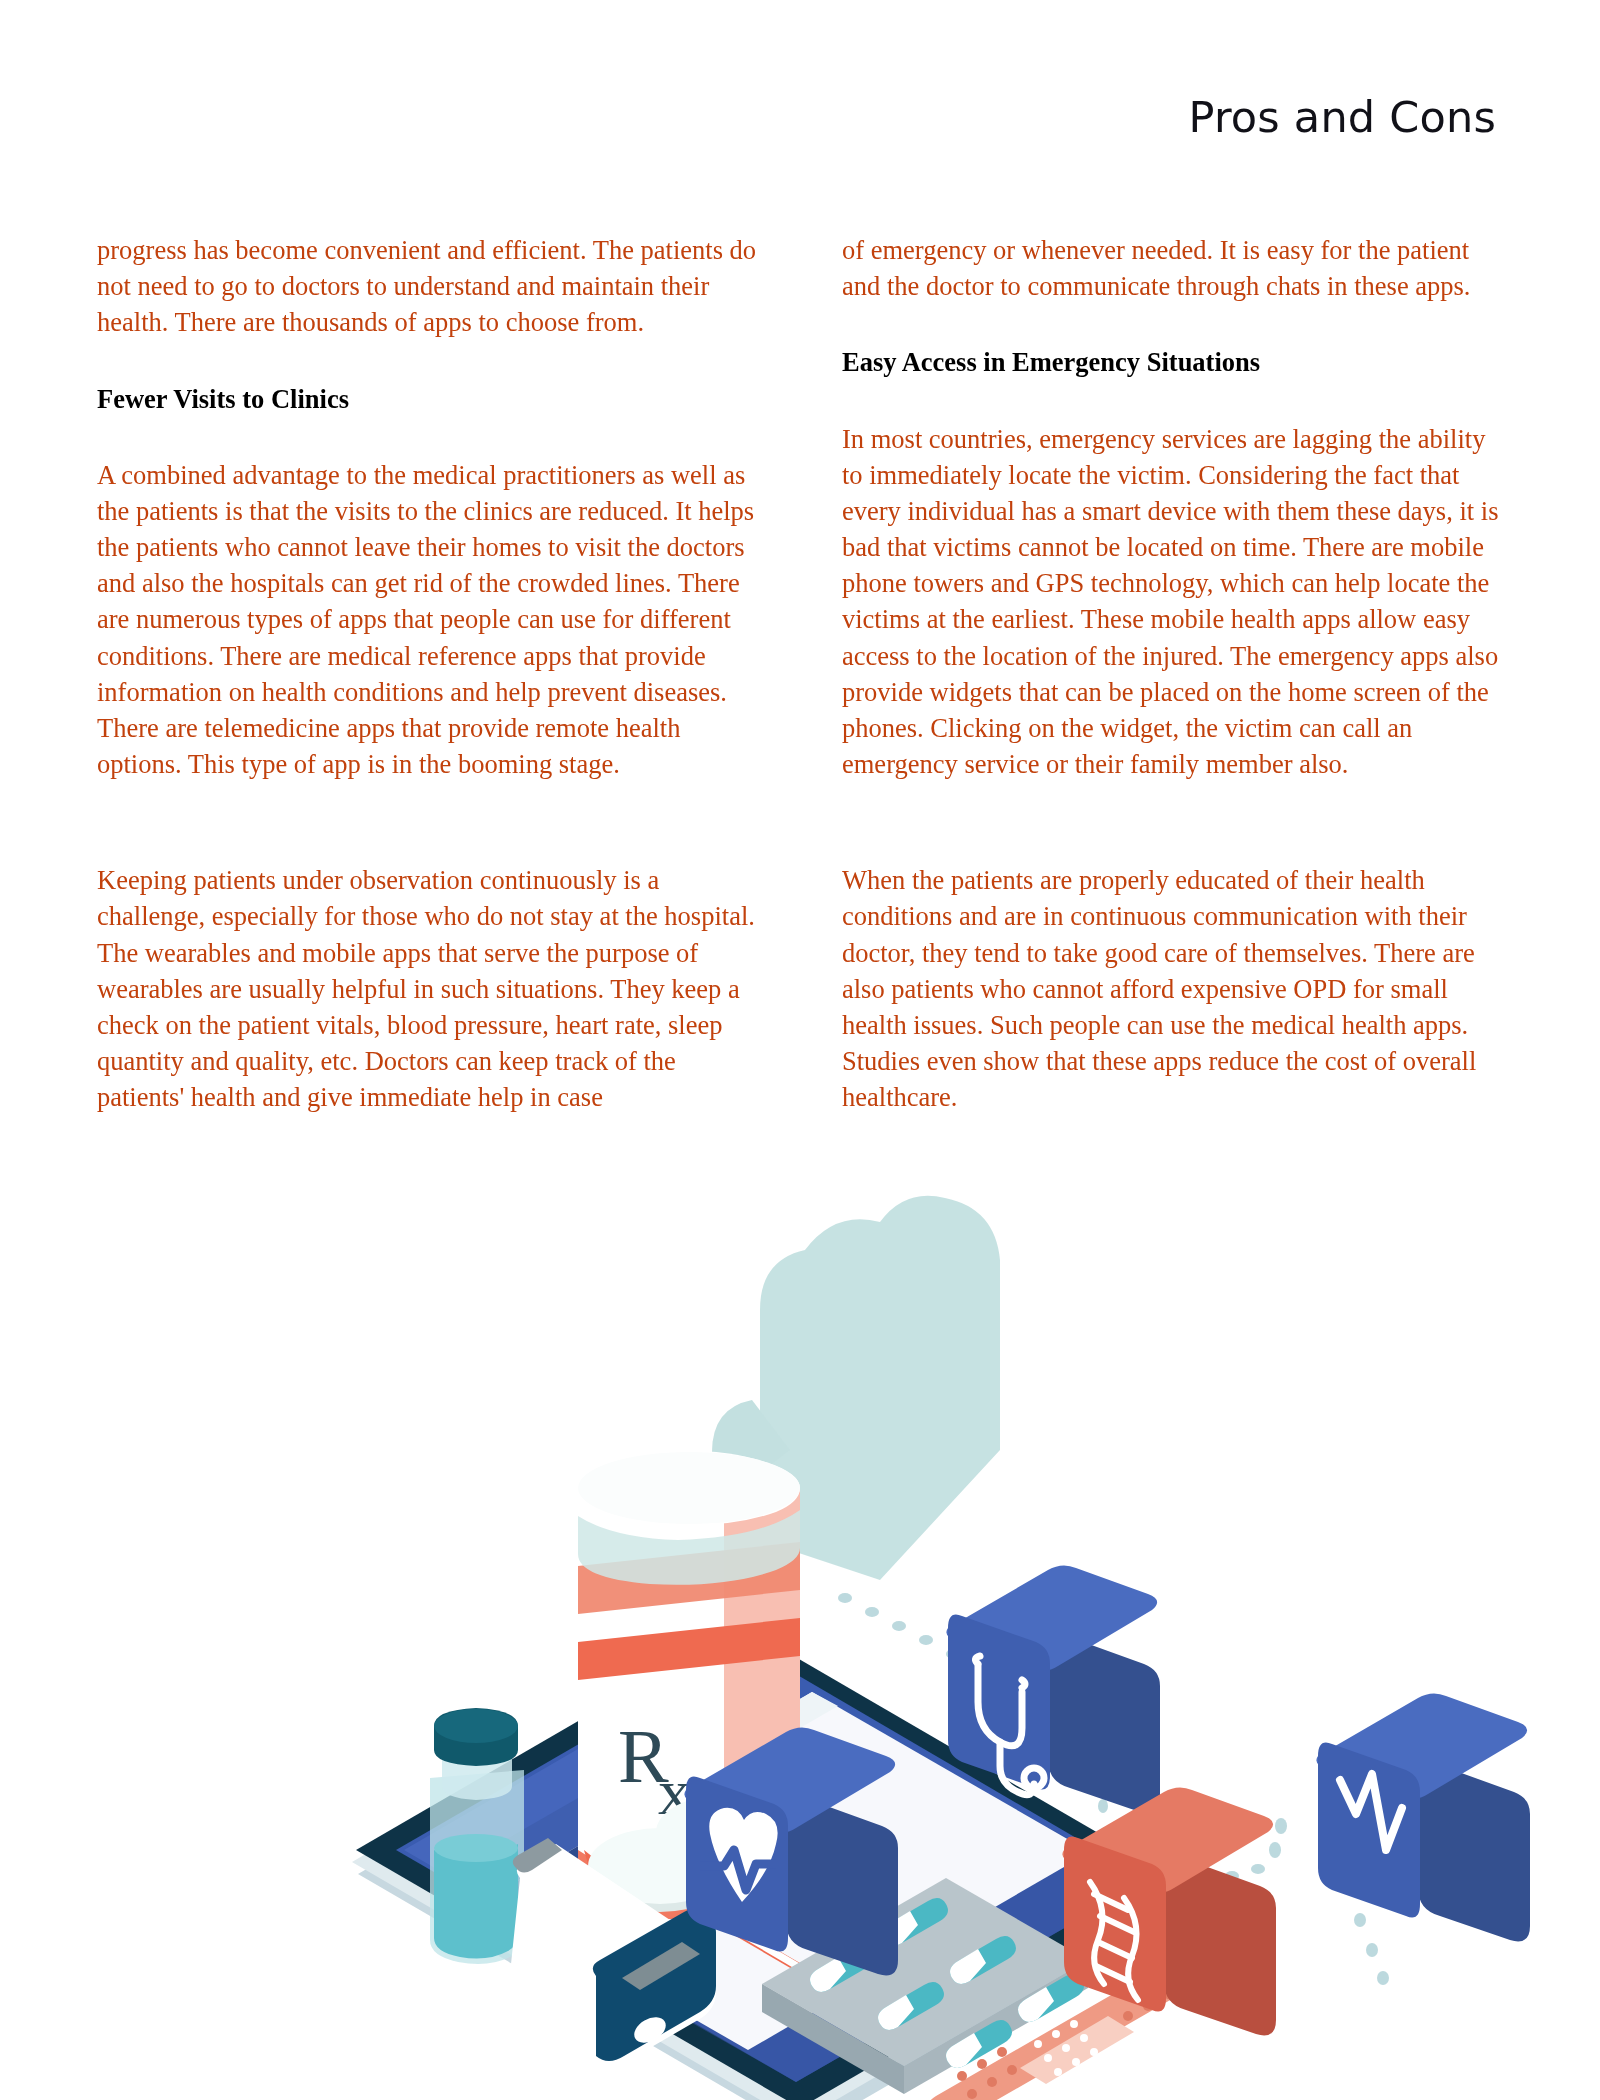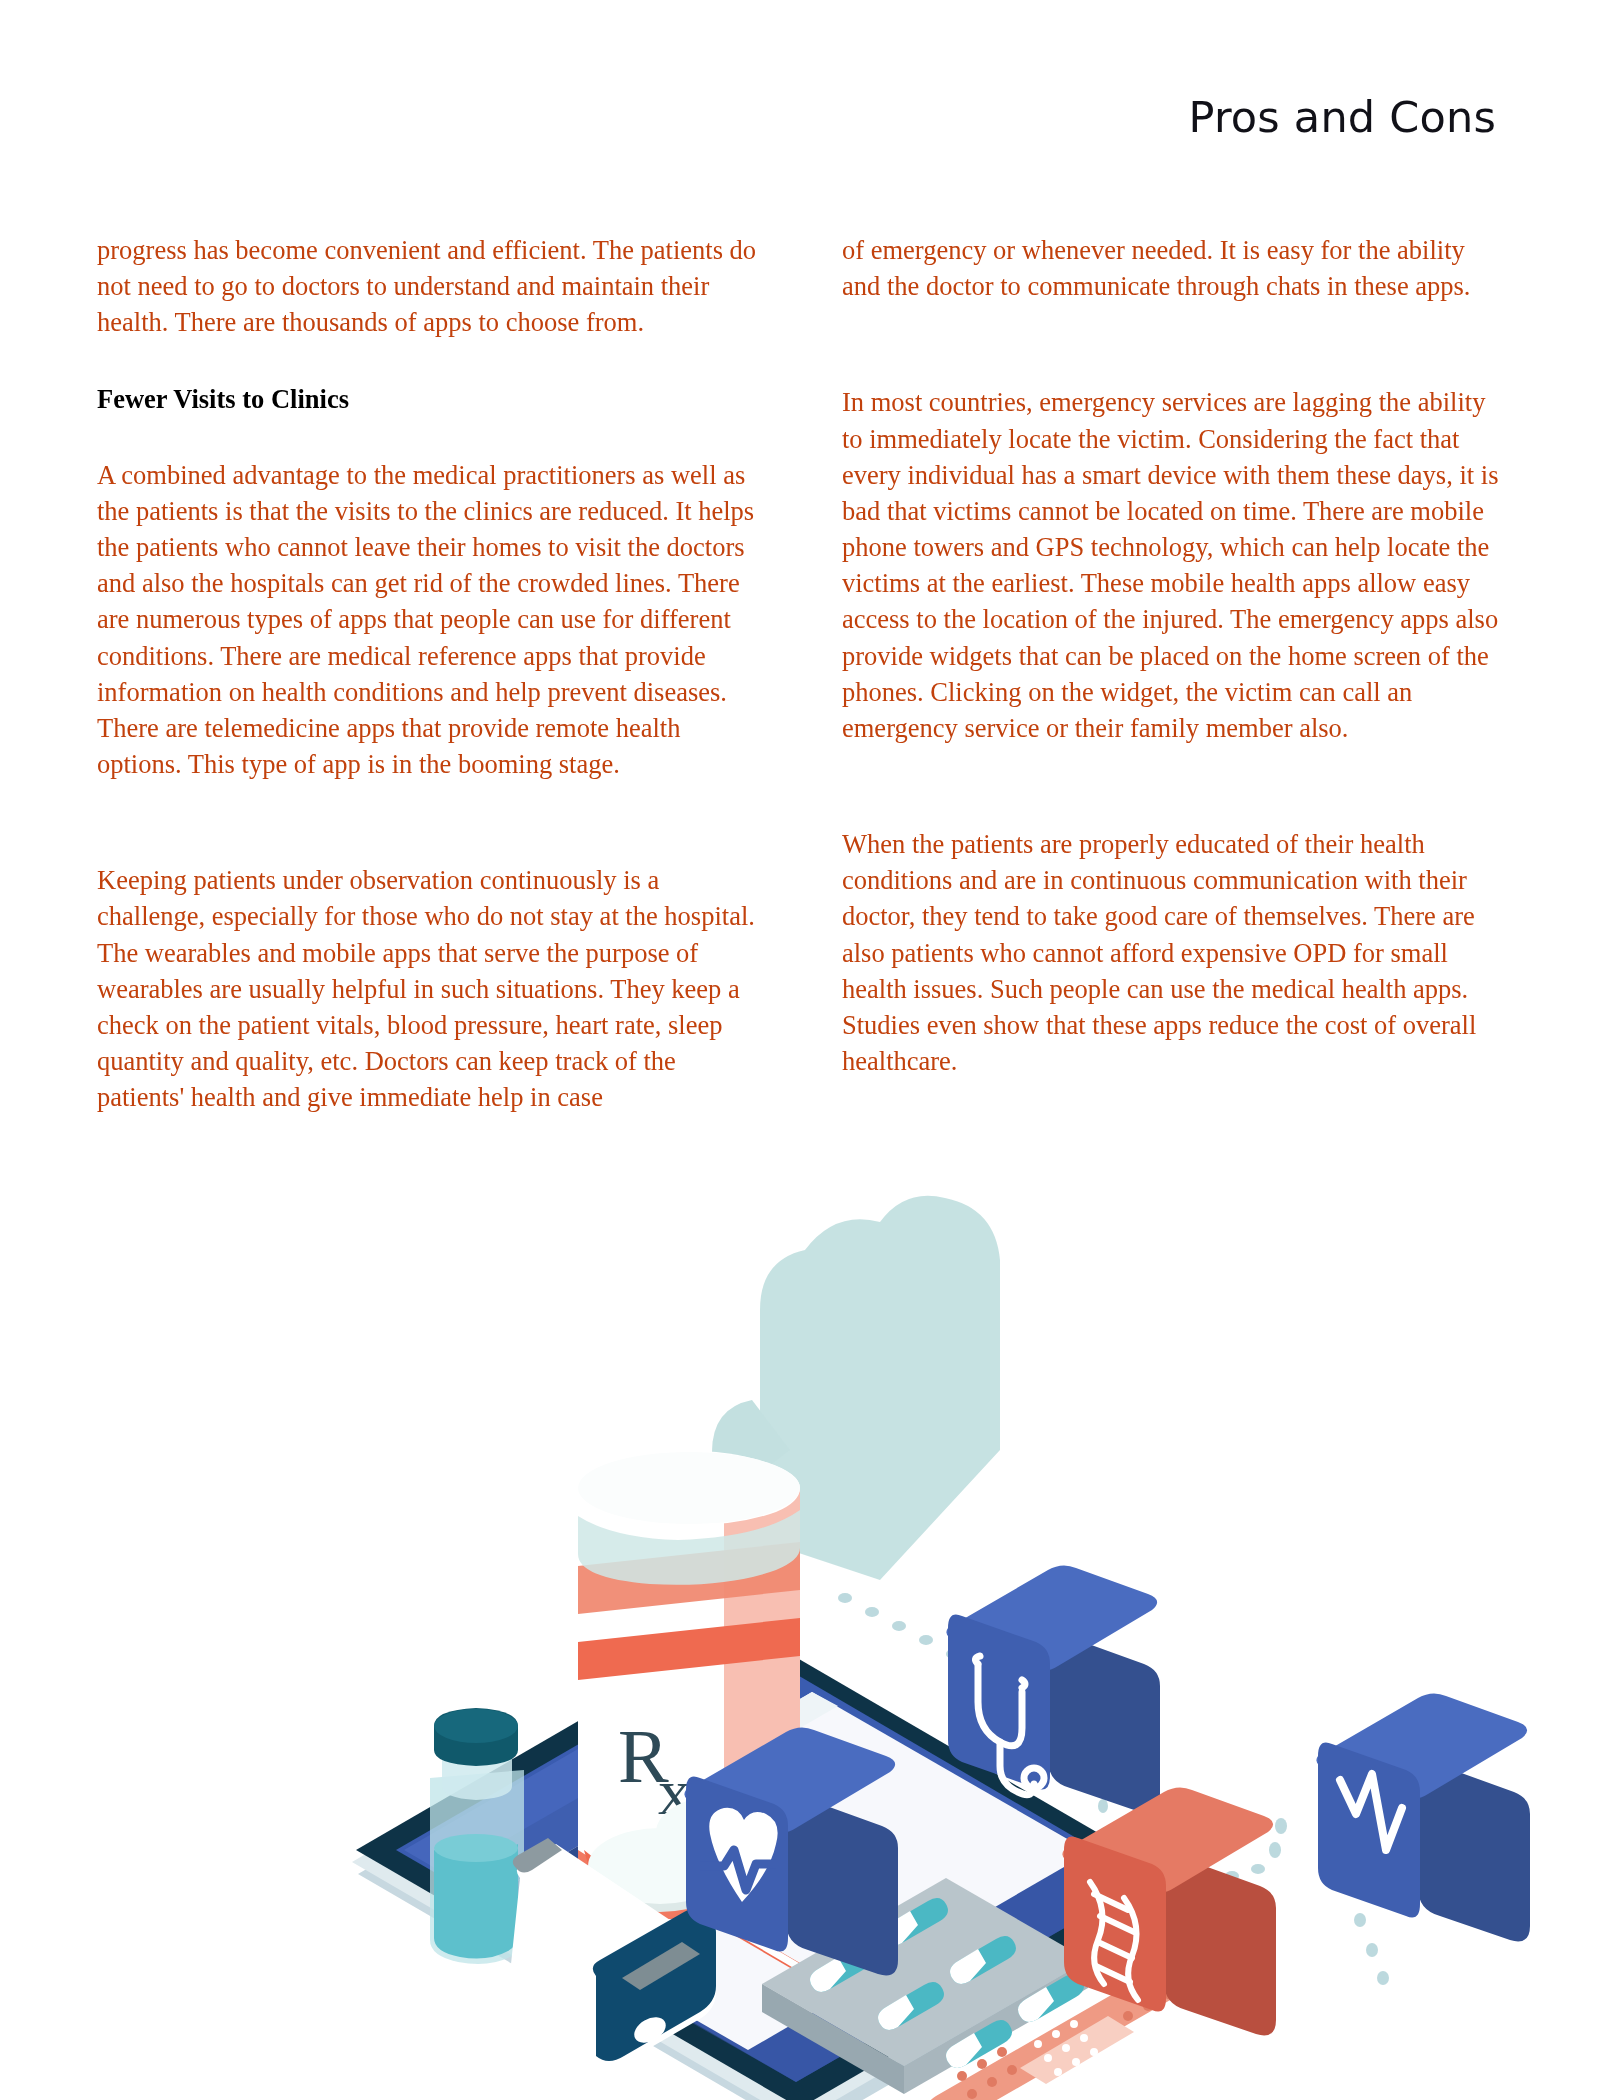--- a/index.html
+++ b/index.html
@@ -98,22 +98,23 @@
       <div class="gap-after-para"></div>
       <h3 class="sec-head">Fewer Visits to Clinics</h3>
       <div class="gap-after-head"></div>
       <p class="body-p">A combined advantage to the medical practitioners as well as the patients is that the visits to the clinics are reduced. It helps the patients who cannot leave their homes to visit the doctors and also the hospitals can get rid of the crowded lines. There are numerous types of apps that people can use for different conditions. There are medical reference apps that provide information on health conditions and help prevent diseases. There are telemedicine apps that provide remote health options. This type of app is in the booming stage.</p>
       <div class="gap-after-para"></div>
       <div class="gap-after-head"></div>
       <p class="body-p">Keeping patients under observation continuously is a challenge, especially for those who do not stay at the hospital. The wearables and mobile apps that serve the purpose of wearables are usually helpful in such situations. They keep a check on the patient vitals, blood pressure, heart rate, sleep quantity and quality, etc. Doctors can keep track of the patients' health and give immediate help in case</p>
     </div>
 
     <div class="col">
-      <p class="body-p">of emergency or whenever needed. It is easy for the ability and the doctor to communicate through chats in these apps.</p>
+      <p class="body-p">of emergency or whenever needed. It is easy for the patient and the doctor to communicate through chats in these apps.</p>
       <div class="gap-after-para"></div>
+      <h3 class="sec-head">Easy Access in Emergency Situations</h3>
       <div class="gap-after-head"></div>
       <p class="body-p">In most countries, emergency services are lagging the ability to immediately locate the victim. Considering the fact that every individual has a smart device with them these days, it is bad that victims cannot be located on time. There are mobile phone towers and GPS technology, which can help locate the victims at the earliest. These mobile health apps allow easy access to the location of the injured. The emergency apps also provide widgets that can be placed on the home screen of the phones. Clicking on the widget, the victim can call an emergency service or their family member also.</p>
       <div class="gap-after-para"></div>
       <div class="gap-after-head"></div>
       <p class="body-p">When the patients are properly educated of their health conditions and are in continuous communication with their doctor, they tend to take good care of themselves. There are also patients who cannot afford expensive OPD for small health issues. Such people can use the medical health apps. Studies even show that these apps reduce the cost of overall healthcare.</p>
     </div>
 
   </div>
 
   <div class="illustration">

